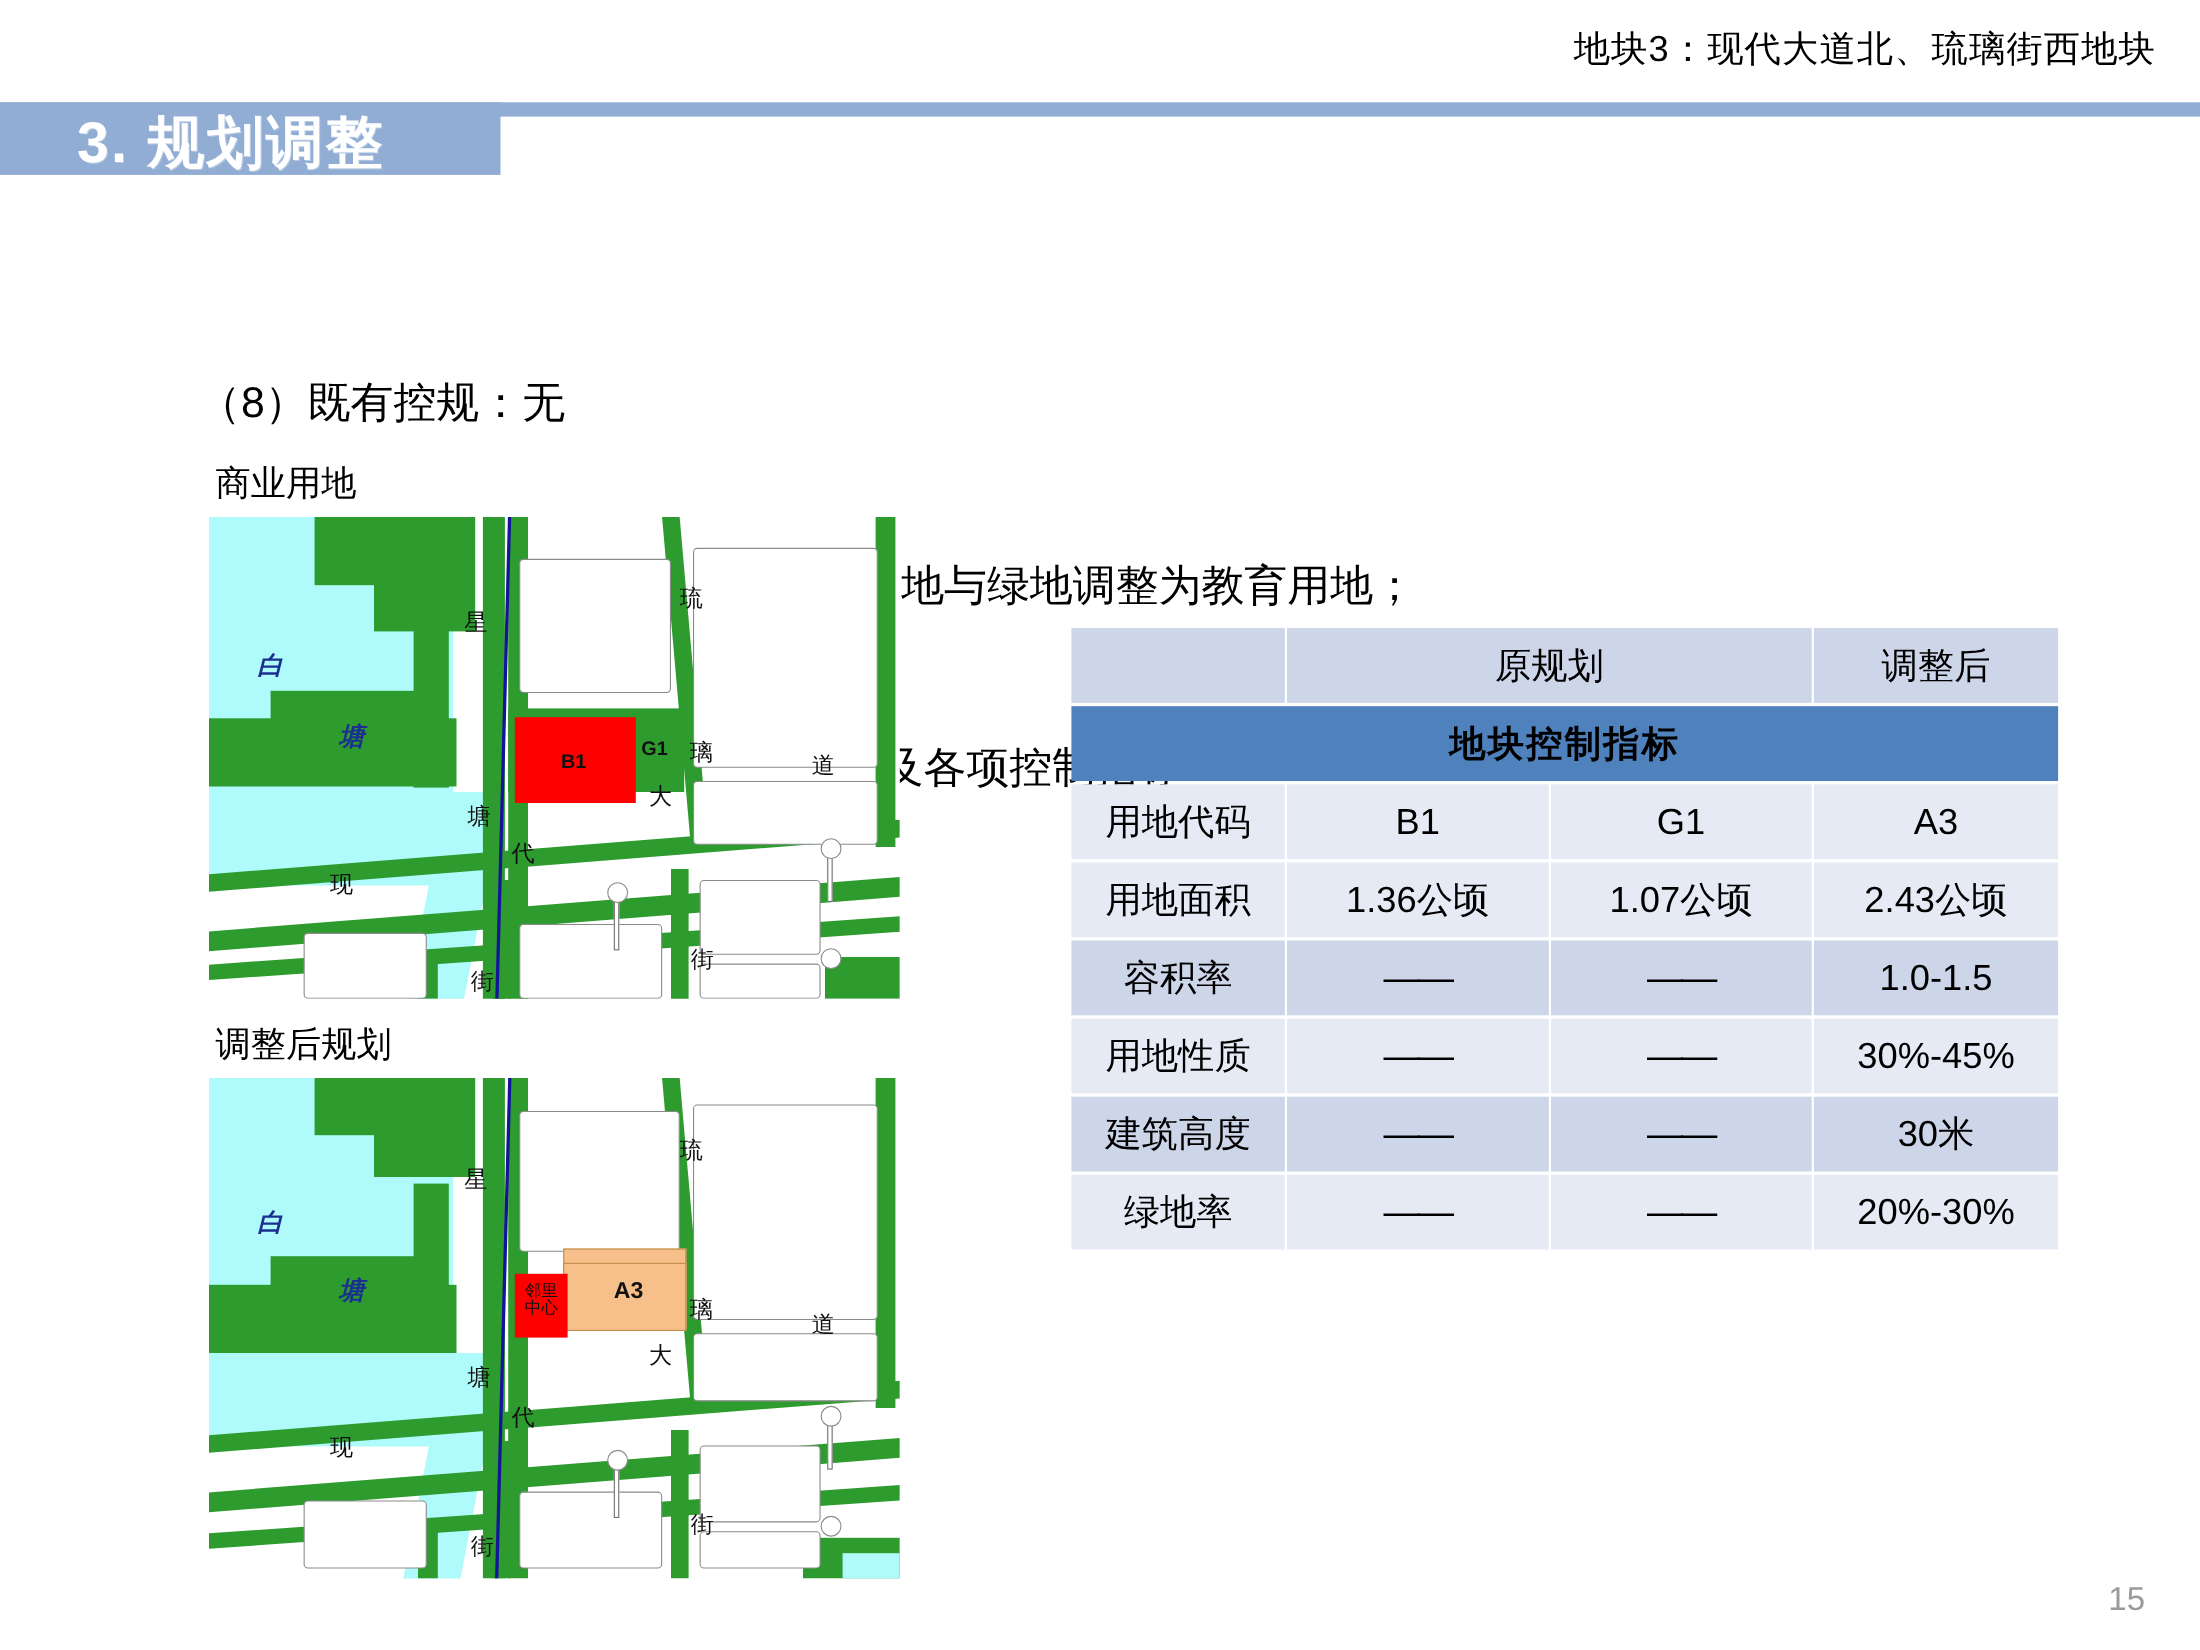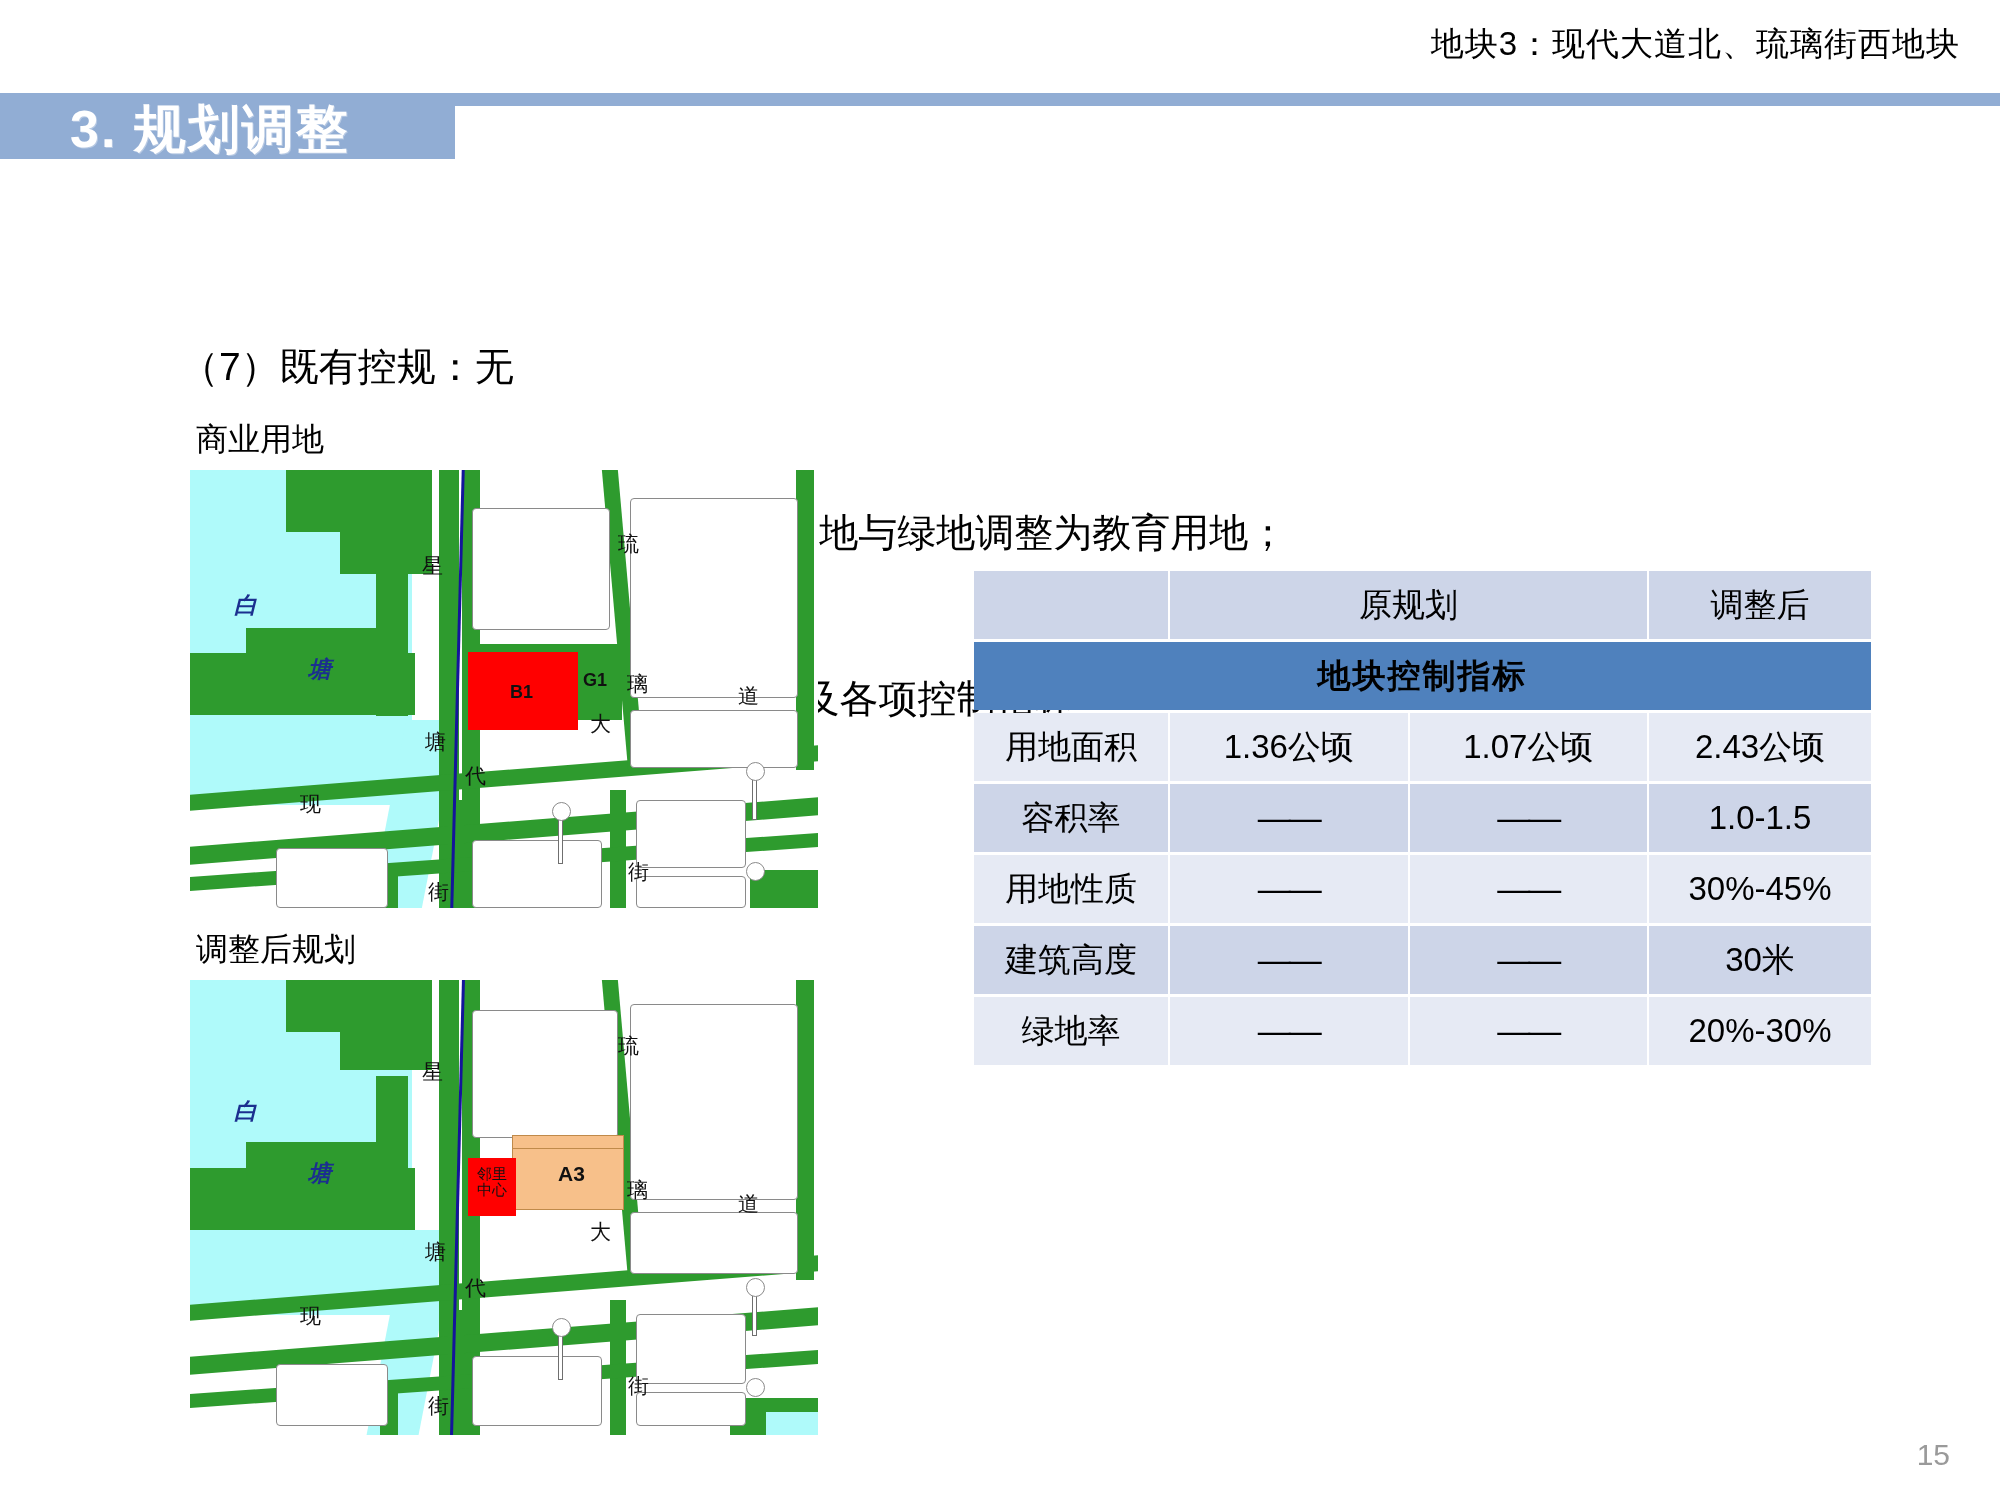--- a/index.html
+++ b/index.html
@@ -112,21 +112,21 @@
 
 <div class="slide">
 
   <div class="header-title">地块3：现代大道北、琉璃街西地块</div>
 
   <div class="title-band"></div>
   <div class="title-block"></div>
   <div class="title-text">3. 规划调整</div>
 
   <div class="body-text">
-    <div class="body-line">（7）既有控规：无</div>
+    <div class="body-line">（8）既有控规：无</div>
     <div class="body-line">（2）调整内容：1.用地性质由商业用地与绿地调整为教育用地；</div>
     <div class="body-line indent-line">2.明确用地红线以及各项控制指标</div>
   </div>
 
   <div class="map-caption" id="cap-before">商业用地</div>
   <div class="map-caption" id="cap-after">调整后规划</div>
 
   <div class="map" id="map-before">
     <div class="map-inner">
 
@@ -259,20 +259,26 @@
       <tbody>
         <tr>
           <td class="t-sub" style="width:190px;"></td>
           <td class="t-sub" colspan="2">原规划</td>
           <td class="t-sub" style="width:218px;">调整后</td>
         </tr>
         <tr>
           <td class="t-head" colspan="4">地块控制指标</td>
         </tr>
         <tr class="row-a">
+          <td class="t-label">用地代码</td>
+          <td>B1</td>
+          <td>G1</td>
+          <td>A3</td>
+        </tr>
+        <tr class="row-a">
           <td class="t-label">用地面积</td>
           <td>1.36公顷</td>
           <td>1.07公顷</td>
           <td class="red">2.43公顷</td>
         </tr>
         <tr class="row-b">
           <td class="t-label">容积率</td>
           <td class="dash">——</td>
           <td class="dash">——</td>
           <td class="red">1.0-1.5</td>

